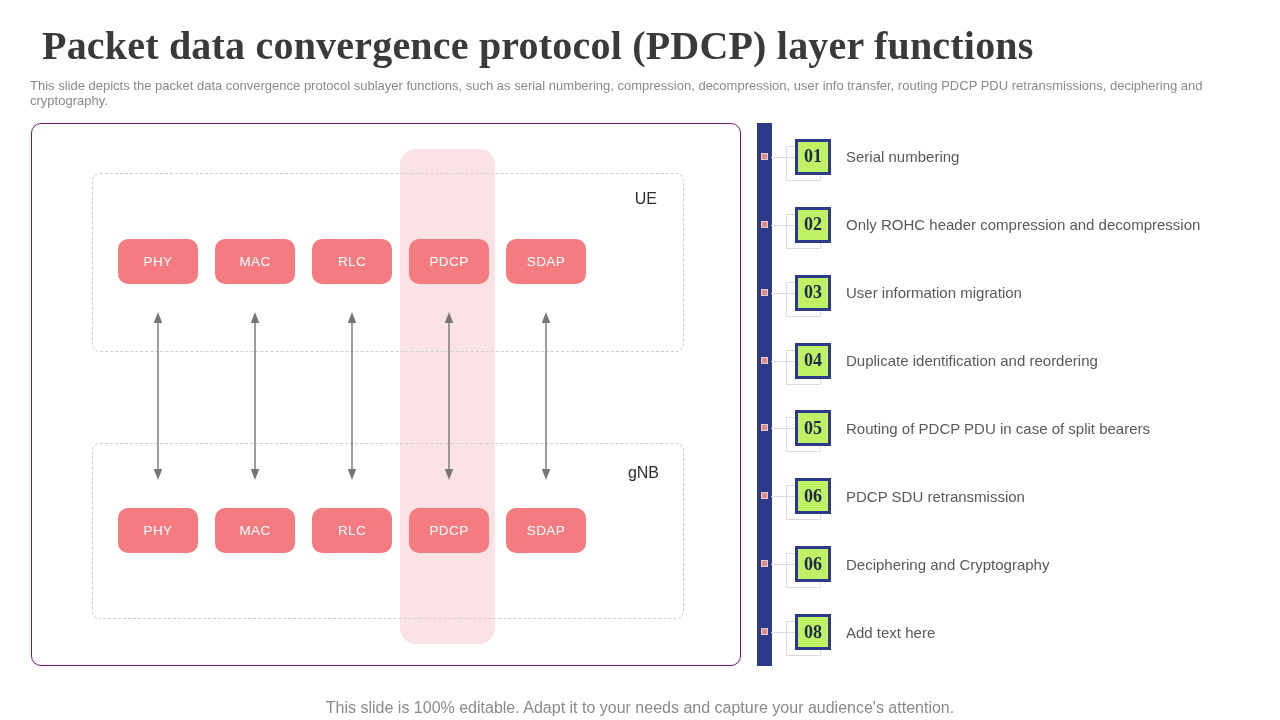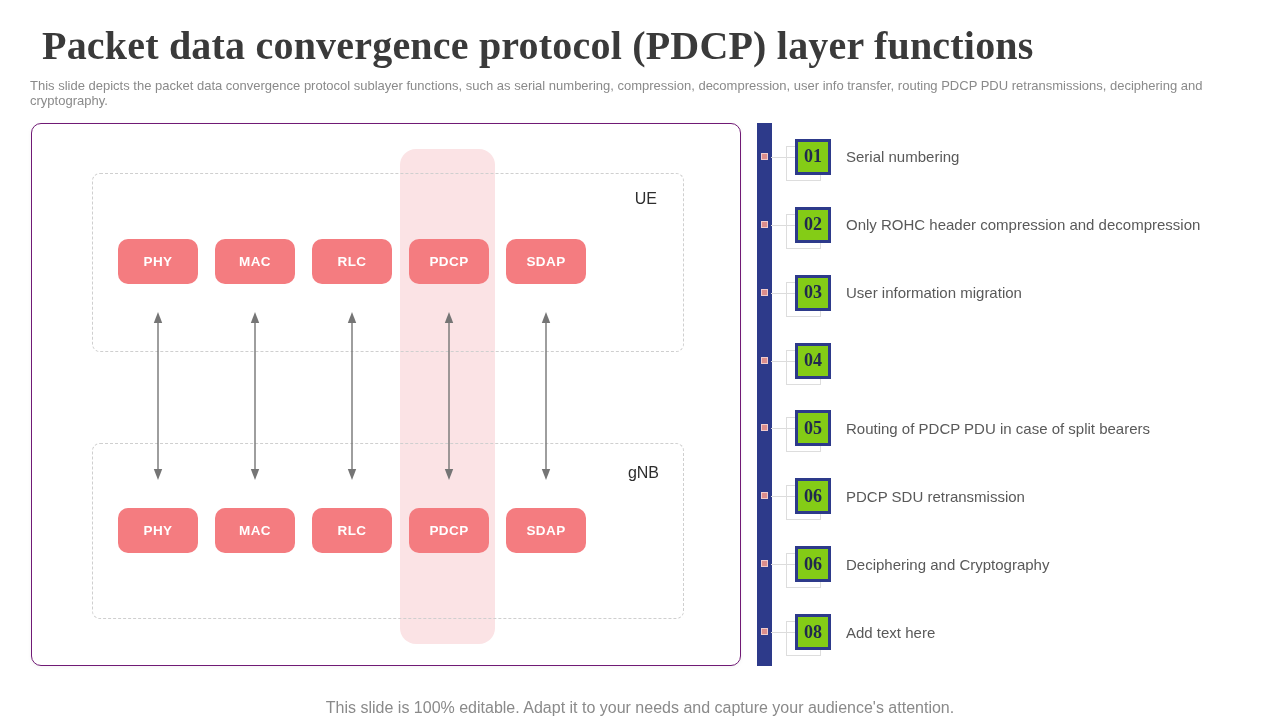--- a/index.html
+++ b/index.html
@@ -47,21 +47,21 @@
   }
   .group-box.ue .group-label{right:26px;top:16px;}
   .group-box.gnb .group-label{right:24px;top:20px;}
   .layer-row{
     position:absolute;left:86px;display:flex;gap:17px;
   }
   .layer-row.ue-row{top:115px;}
   .layer-row.gnb-row{top:384px;}
   .layer-box{
     width:80px;height:45px;border-radius:10px;background:var(--salmon);
-    color:#ffffff;font-weight:700;font-size:13.5px;letter-spacing:0.4px;
+    color:#ffffff;font-weight:400;font-size:13.5px;letter-spacing:0.4px;
     display:flex;align-items:center;justify-content:center;
   }
   svg.arrow{position:absolute;top:186px;}
   
   .accent-bar{
     position:absolute;left:757px;top:123px;width:15px;height:543px;
     background:var(--navy);
   }
   .items{
     position:absolute;left:757px;top:123px;width:505px;height:543px;
@@ -74,21 +74,21 @@
   }
   .connector{
     position:absolute;left:14px;top:50%;width:26px;height:1px;background:#dcdcdc;
   }
   .numwrap{position:relative;margin-left:38px;width:36px;height:36px;flex:0 0 36px;}
   .ghost{
     position:absolute;left:-9px;top:7px;width:35px;height:35px;
     border:1px solid #ddd;background:transparent;
   }
   .numbox{
-    position:absolute;left:0;top:0;width:36px;height:36px;background:#84cc16;
+    position:absolute;left:0;top:0;width:36px;height:36px;background:#bef264;
     border:3px solid var(--navy);
     display:flex;align-items:center;justify-content:center;
     font-family:"Liberation Serif", serif;font-weight:700;font-size:18px;color:#20284f;
   }
   .item-label{margin-left:15px;font-size:15px;color:var(--text-gray);white-space:nowrap;}
   .footer{
     position:absolute;left:0;top:699px;width:1280px;text-align:center;
     font-size:16px;color:var(--text-light);
   }
 </style>
@@ -184,20 +184,21 @@
     <span class="item-label">User information migration</span>
   </div>
 
   <div class="item">
     <span class="marker"></span>
     <span class="connector"></span>
     <span class="numwrap">
       <span class="ghost"></span>
       <span class="numbox">04</span>
     </span>
+    <span class="item-label">Duplicate identification and reordering</span>
   </div>
 
   <div class="item">
     <span class="marker"></span>
     <span class="connector"></span>
     <span class="numwrap">
       <span class="ghost"></span>
       <span class="numbox">05</span>
     </span>
     <span class="item-label">Routing of PDCP PDU in case of split bearers</span>

